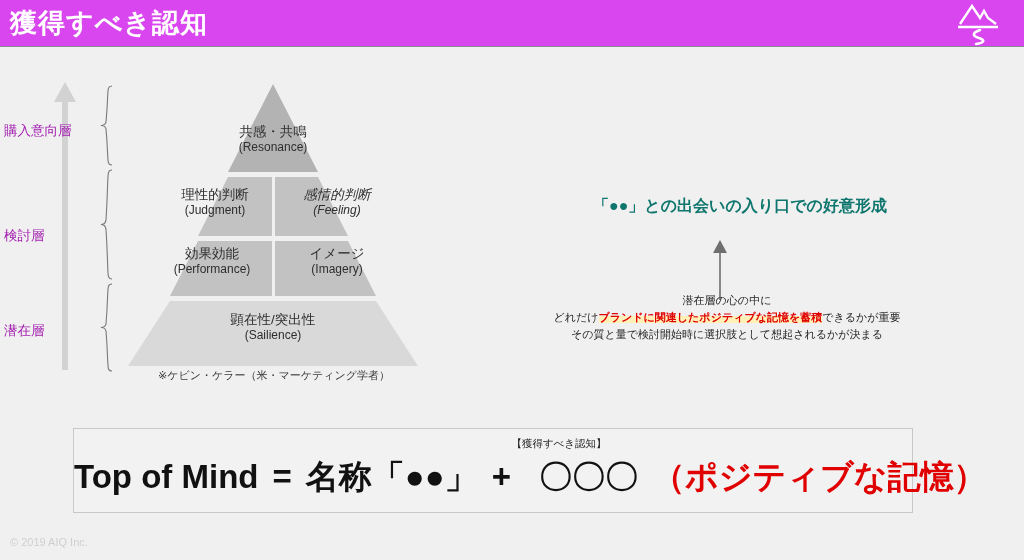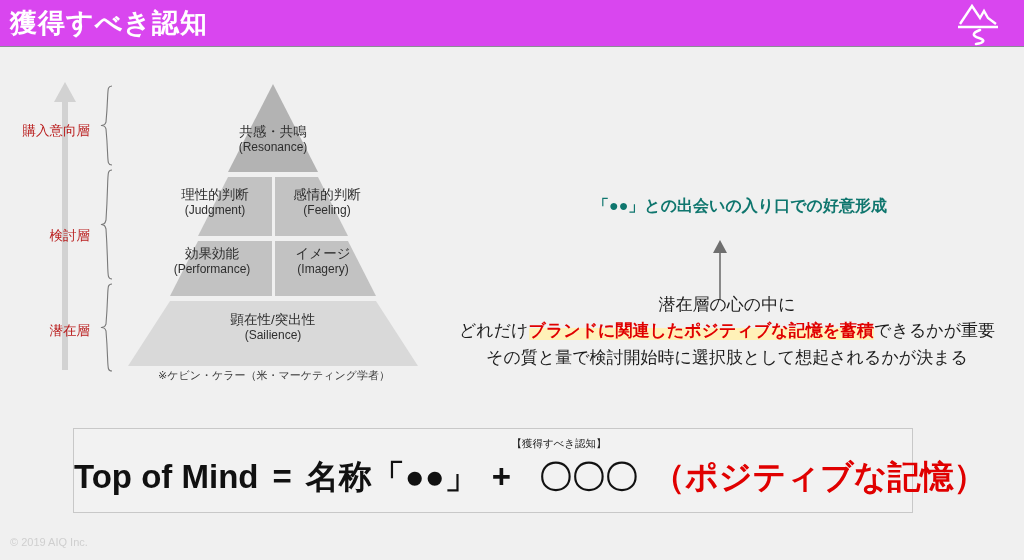--- a/index.html
+++ b/index.html
@@ -21,60 +21,60 @@
     color: #ffffff; font-size: 27px; font-weight: bold; letter-spacing: 1px;
     white-space: nowrap;
   }
   .logo { position: absolute; right: 22px; top: 2px; width: 48px; height: 44px; }
 
   
   .axis-arrow { position: absolute; left: 53px; top: 82px; width: 24px; height: 288px; }
 
   
   .layer-label {
-    position: absolute; text-align: right; width: 86px;
-    color: #b91c1c; font-size: 13.5px; white-space: nowrap;
+    position: absolute; text-align: left; width: 86px;
+    color: #a21caf; font-size: 13.5px; white-space: nowrap;
   }
   .layer-label.l1 { left: 4px; top: 122px; }
   .layer-label.l2 { left: 4px; top: 227px; }
   .layer-label.l3 { left: 4px; top: 322px; }
 
   
   .braces { position: absolute; left: 96px; top: 84px; width: 22px; height: 288px; }
 
   
   .pyramid { position: absolute; left: 128px; top: 84px; width: 290px; height: 282px; }
   .pyr-text {
     position: absolute; color: #2e2e2e; text-align: center;
     line-height: 1.18; white-space: nowrap; pointer-events: none;
   }
   .pyr-jp { font-size: 13.5px; }
   .pyr-en { font-size: 12px; }
   .t-resonance { left: 70px; top: 40px; width: 150px; }
   .t-judgment  { left: 28px; top: 103px; width: 118px; }
-  .t-feeling   { left: 140px; top: 103px; width: 118px; }
+  .t-feeling   { left: 150px; top: 103px; width: 118px; font-style: italic; }
   .t-performance { left: 18px; top: 162px; width: 132px; }
-  .t-imagery     { left: 136px; top: 162px; width: 118px; }
+  .t-imagery     { left: 150px; top: 162px; width: 118px; }
   .t-sailience   { left: 70px; top: 228px; width: 150px; }
 
   .citation {
     position: absolute; left: 118px; top: 368px;
     font-size: 11px; color: #3b3b3b; white-space: nowrap; margin-left: 40px;
   }
 
   
   .right-head {
     position: absolute; left: 470px; top: 196px; width: 540px;
     text-align: center; font-size: 16px; color: #0f766e; font-weight: bold;
     white-space: nowrap;
   }
   .right-arrow { position: absolute; left: 700px; top: 238px; width: 40px; height: 62px; }
   .right-body {
     position: absolute; left: 430px; top: 292px; width: 594px;
-    text-align: center; font-size: 17px; color: #1d1d1d; line-height: 1.55;
+    text-align: center; font-size: 11px; color: #1d1d1d; line-height: 1.55;
   }
   .hl {
     color: #e00000; font-weight: bold;
     background: linear-gradient(to top, #fff1b8 62%, rgba(255,255,255,0) 62%);
   }
 
   
   .formula-box {
     position: absolute; left: 73px; top: 428px; width: 840px; height: 85px;
     border: 1px solid #c8c8c8; background: #f2f2f2;

